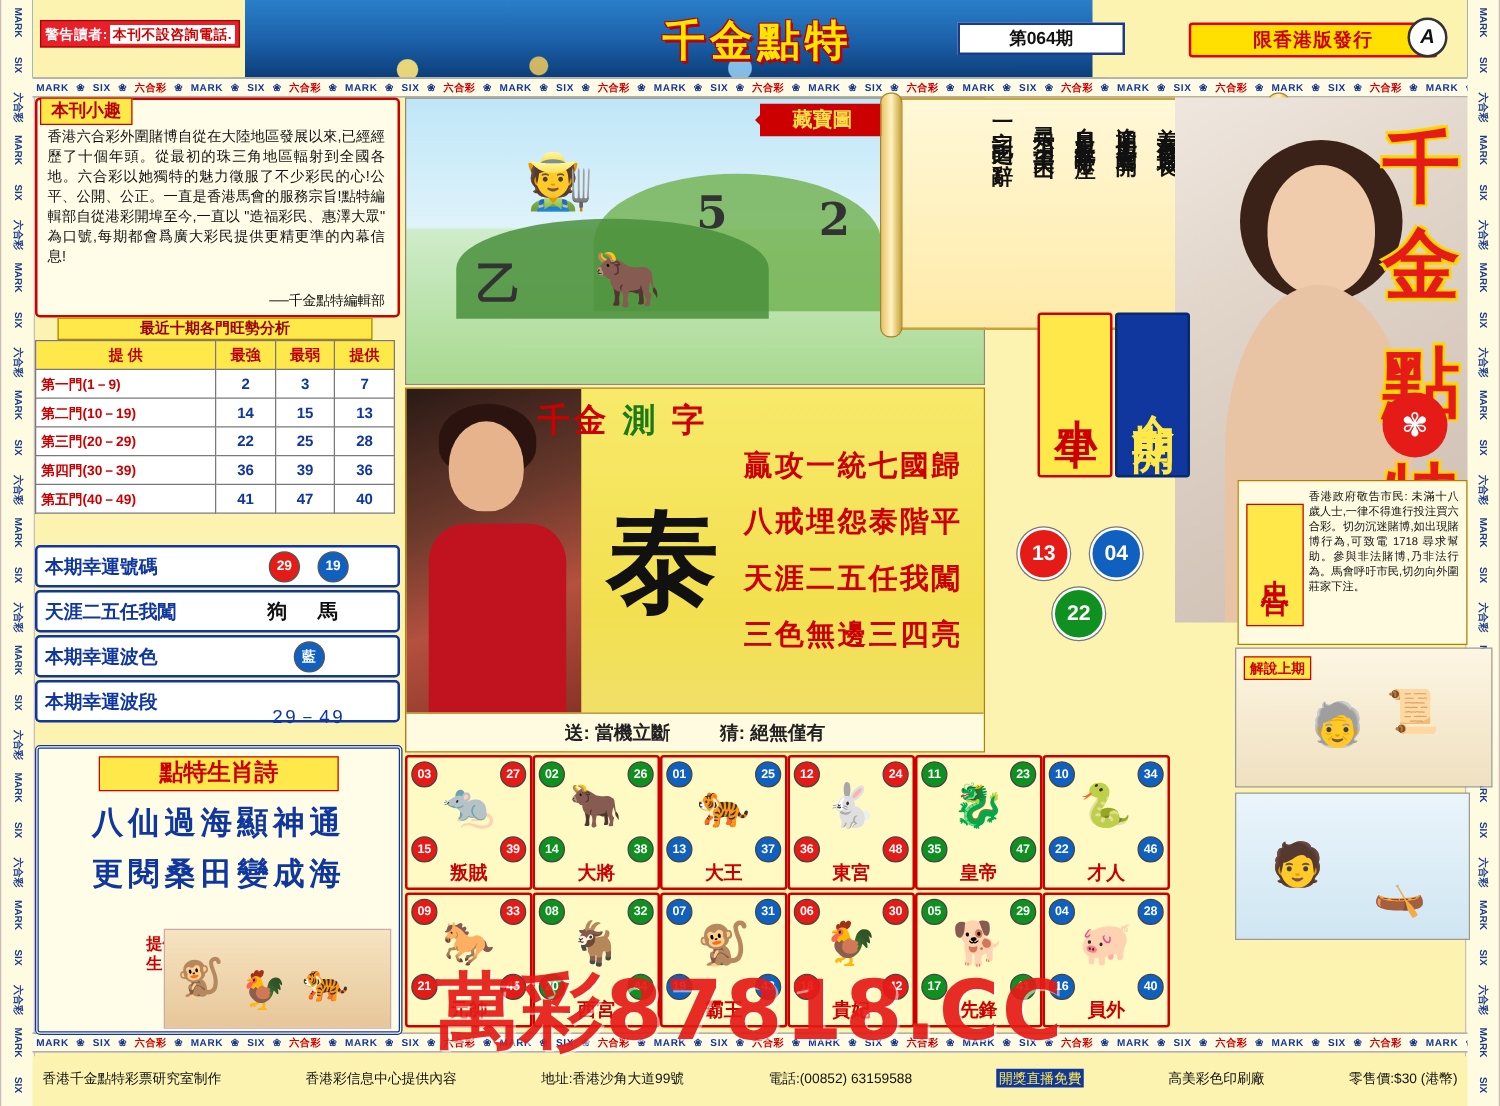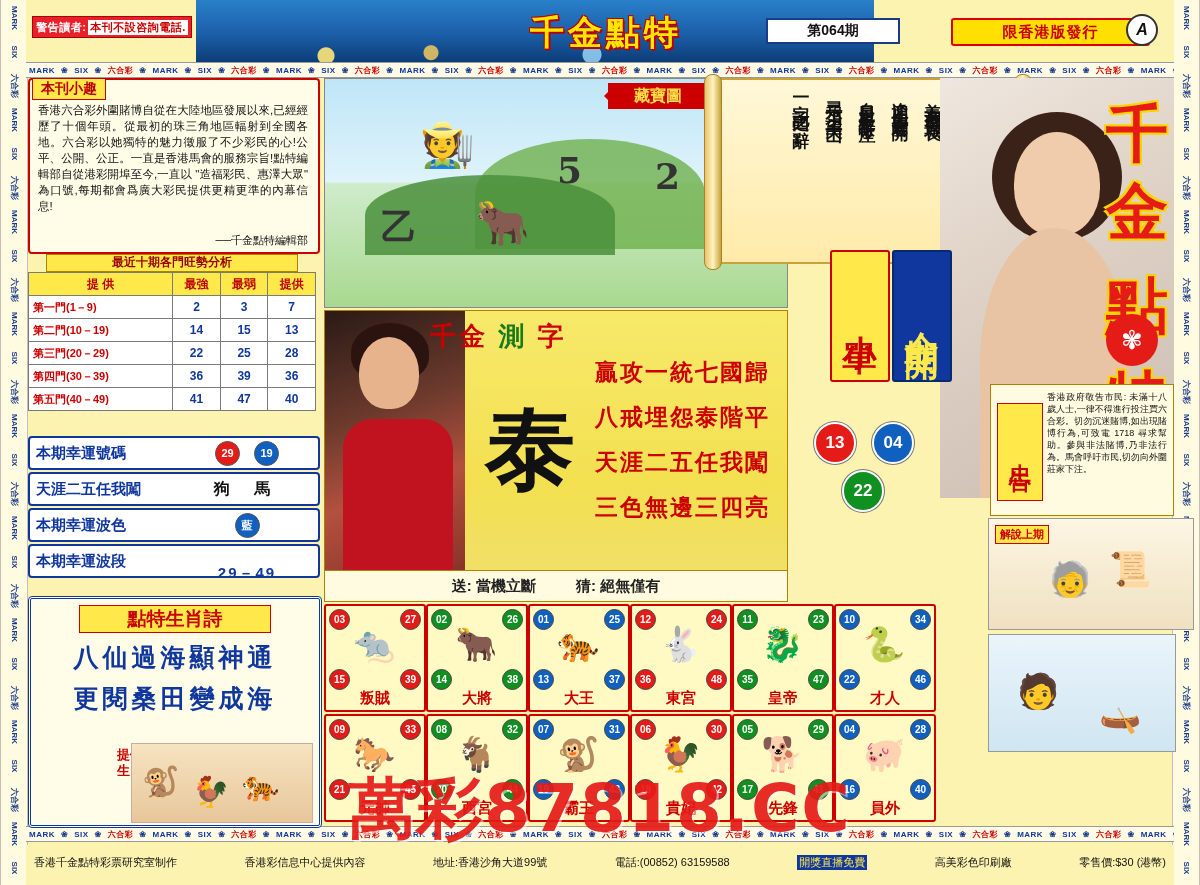--- a/index.html
+++ b/index.html
@@ -84,21 +84,21 @@
   table.stats td{color:#10379e;font-weight:bold;}
 
   .lucky{position:absolute;left:2px;width:288px;height:30px;background:#fff;border:2px solid #10379e;
      border-radius:4px;display:flex;align-items:center;}
   .lucky .lb{width:140px;font-size:15px;font-weight:bold;color:#10379e;padding-left:6px;}
   .lucky .lv{flex:1;display:flex;align-items:center;justify-content:center;gap:14px;}
   .ball{width:23px;height:23px;border-radius:50%;display:flex;align-items:center;justify-content:center;
      font-size:11px;font-weight:bold;color:#fff;border:1px solid #555;}
   .ball.red{background:#e41b17;} .ball.blue{background:#1060c0;}
   .lv .txt{font-size:16px;font-weight:bold;color:#111;letter-spacing:10px;}
-  .lv .txt2{font-size:15px;font-weight:bold;color:#10379e;letter-spacing:2px;margin-top:24px;}
+  .lv .txt2{font-size:15px;font-weight:normal;color:#10379e;letter-spacing:2px;margin-top:24px;}
 
   .poem{position:absolute;left:2px;top:518px;width:288px;height:226px;background:#fffde8;
      border:3px double #10379e;border-radius:4px;overflow:hidden;}
   .poem-title{margin:6px auto 0;width:190px;height:26px;background:#ffe94a;border:1px solid #c00;
      text-align:center;font-size:19px;font-weight:bold;color:#c00;line-height:25px;}
   .poem-line{text-align:center;font-size:25px;font-weight:bold;color:#10379e;letter-spacing:4px;margin-top:8px;
      font-family:"DejaVu Serif", serif;}
   .poem-sub{position:absolute;left:86px;top:148px;font-size:13px;font-weight:bold;color:#c00;line-height:16px;}
   .zodiac-art{position:absolute;right:6px;bottom:2px;width:180px;height:78px;
      background:linear-gradient(180deg,#f6e3c0,#e7c79a);border:1px solid #caa;}

